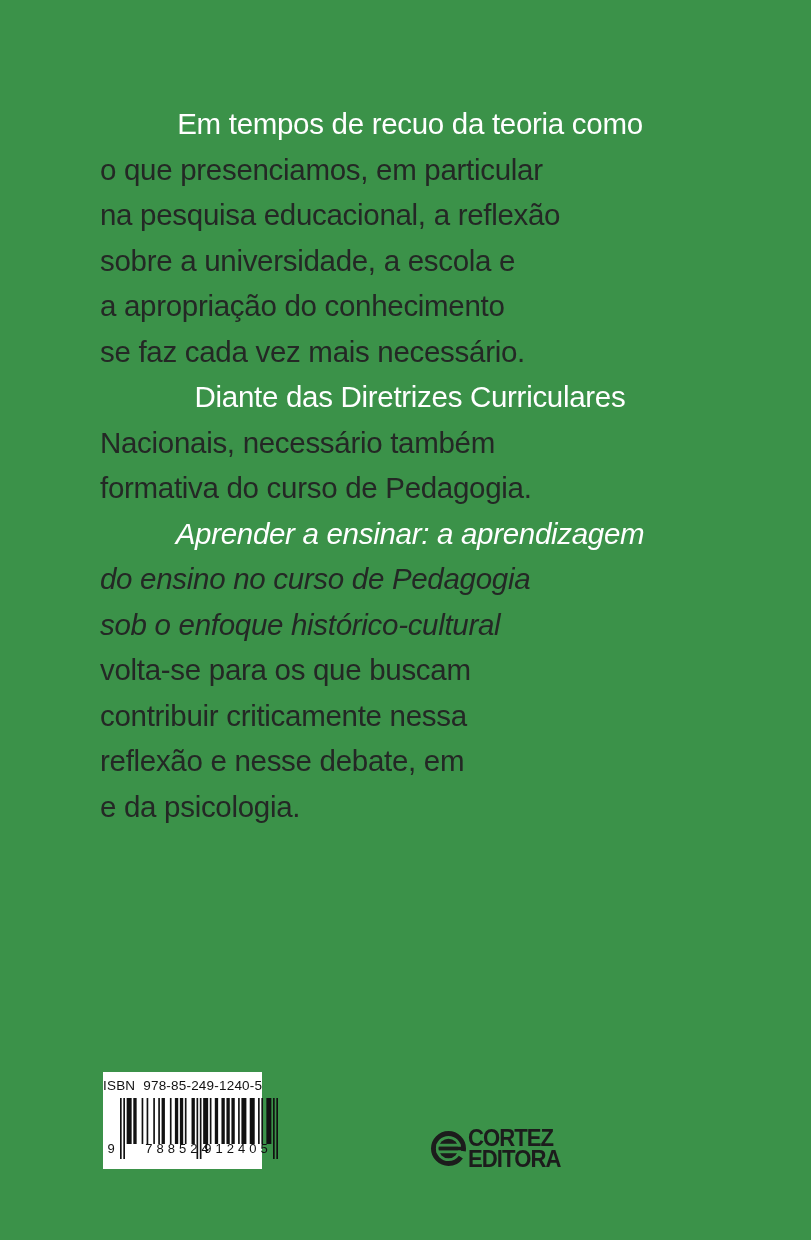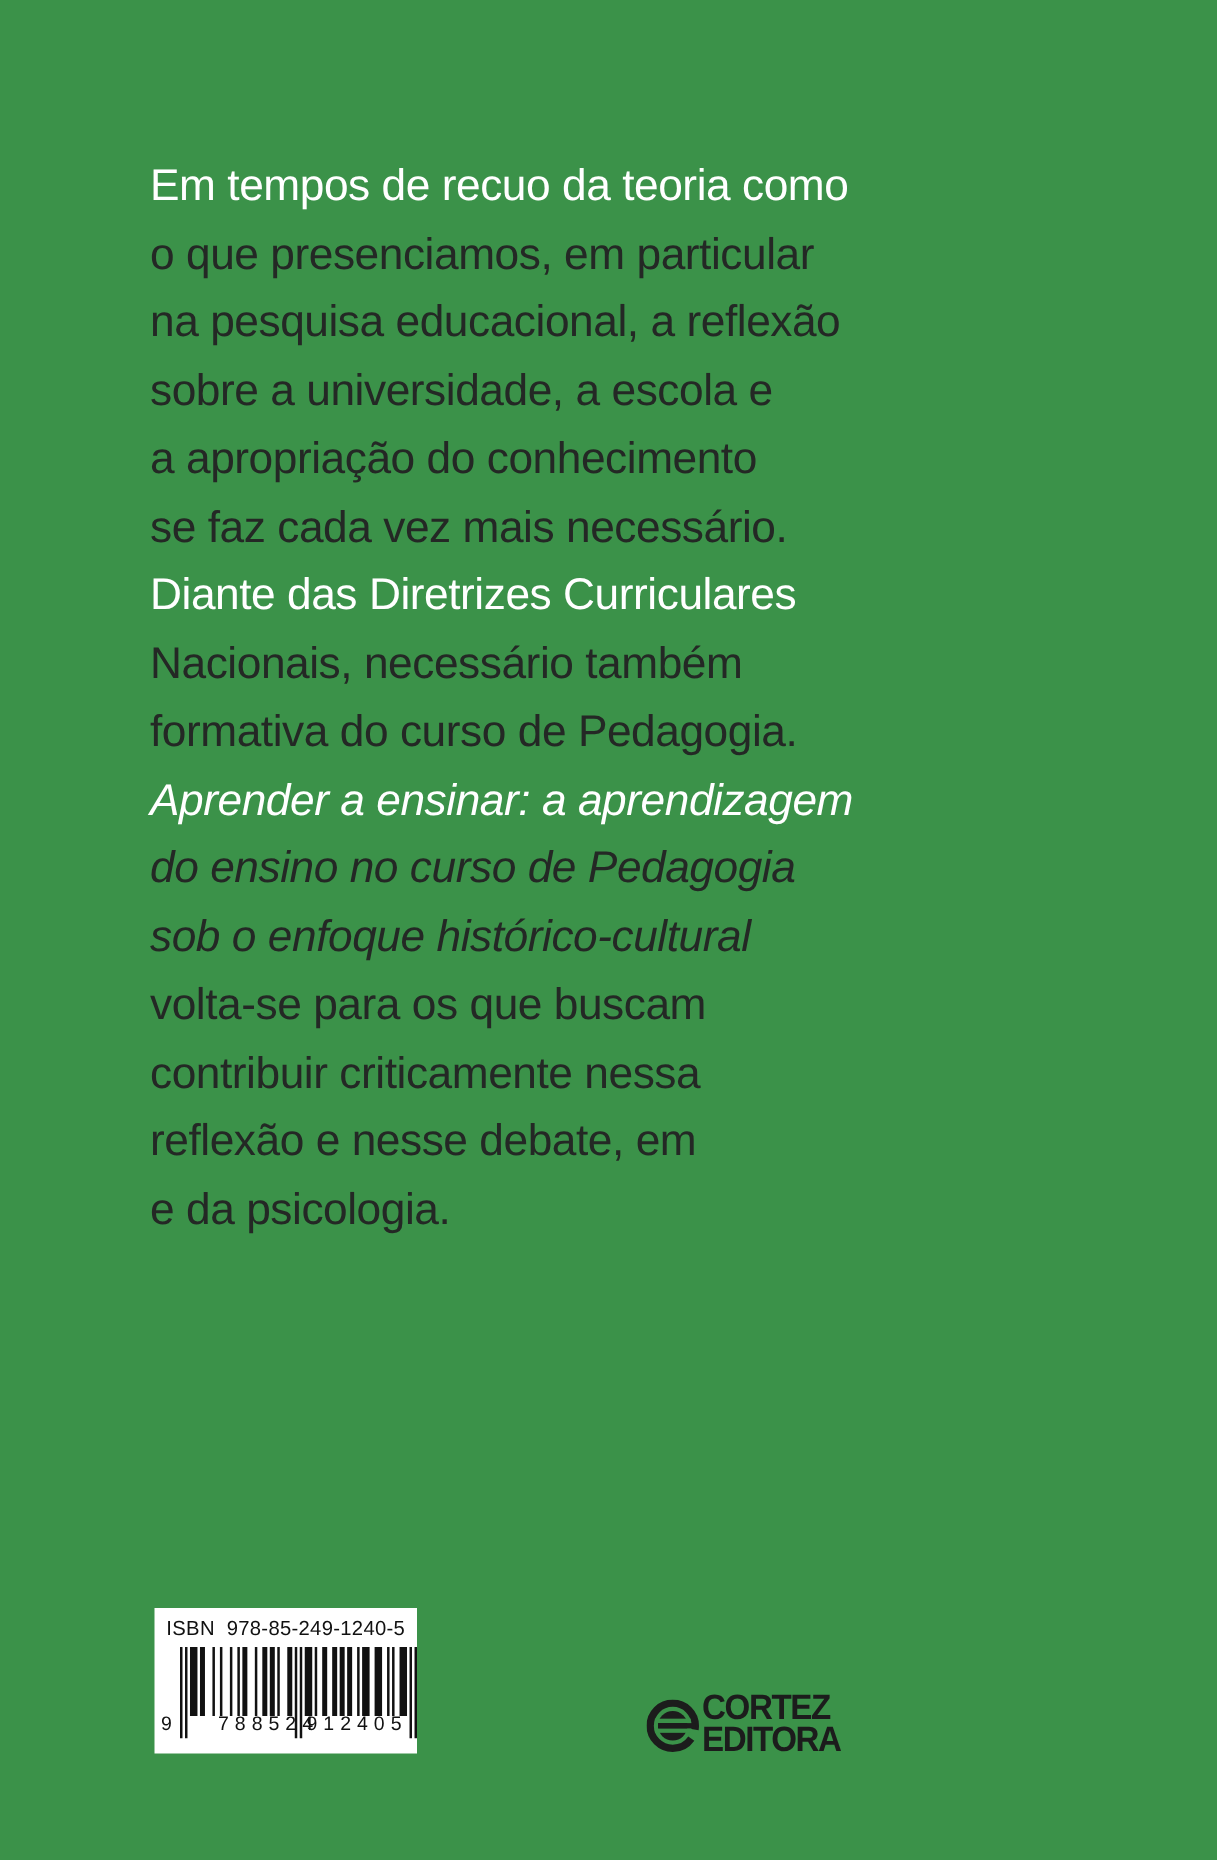--- a/index.html
+++ b/index.html
@@ -10,44 +10,44 @@
     overflow:hidden;position:relative;
   }
   .cover{position:absolute;inset:0;}
 
   
   .text-block{position:absolute;left:100px;top:101px;width:620px;}
   .line{
     font-size:29.5px;line-height:45.5px;letter-spacing:-0.3px;
     color:var(--text-dark,#242825);white-space:nowrap;
   }
-  .line.white{color:var(--text-white,#ffffff);}
+  .line.white{color:var(--text-white,#ffffff);text-align:center;}
   .line.italic{font-style:italic;}
 
   
   .barcode-box{
-    position:absolute;left:103px;top:1072px;width:175px;height:97px;
+    position:absolute;left:103px;top:1072px;width:159px;height:97px;
     background:var(--barcode-bg,#ffffff);
   }
   .isbn-label{
     position:absolute;left:0;right:0;top:6px;text-align:center;
     font-size:13.5px;color:#111;white-space:pre;letter-spacing:0.2px;
   }
   .bars-wrap{position:absolute;left:0;top:0;width:179px;height:97px;}
   .bars-svg{position:absolute;left:17px;top:26px;}
   .bc-digit{
     position:absolute;top:70px;font-size:13px;color:#111;
     letter-spacing:4px;text-align:center;line-height:14px;
   }
   .bc-d0{left:2px;width:12px;letter-spacing:0;}
   .bc-d1{left:21px;width:68px;margin-left:21px;}
   .bc-d2{left:101px;width:68px;}
 
   
-  .publisher{position:absolute;left:431px;top:1128px;display:flex;align-items:center;}
+  .publisher{position:absolute;left:431px;top:1128px;display:flex;align-items:flex-start;}
   .logo-mark{width:35px;height:35px;margin-top:3px;color:var(--ink,#1c1c1c);}
   .logo-text{margin-left:2px;color:var(--ink,#1c1c1c);}
   .logo-line{
     font-weight:bold;font-size:23.5px;line-height:20.5px;
     letter-spacing:-1px;transform:scaleX(0.94);transform-origin:left top;
     white-space:nowrap;
   }
 </style>
 </head>
 <body style="--background: #3b9249; --text-dark: #242825; --text-white: #ffffff; --ink: #1c1c1c; --barcode-bg: #ffffff;">

